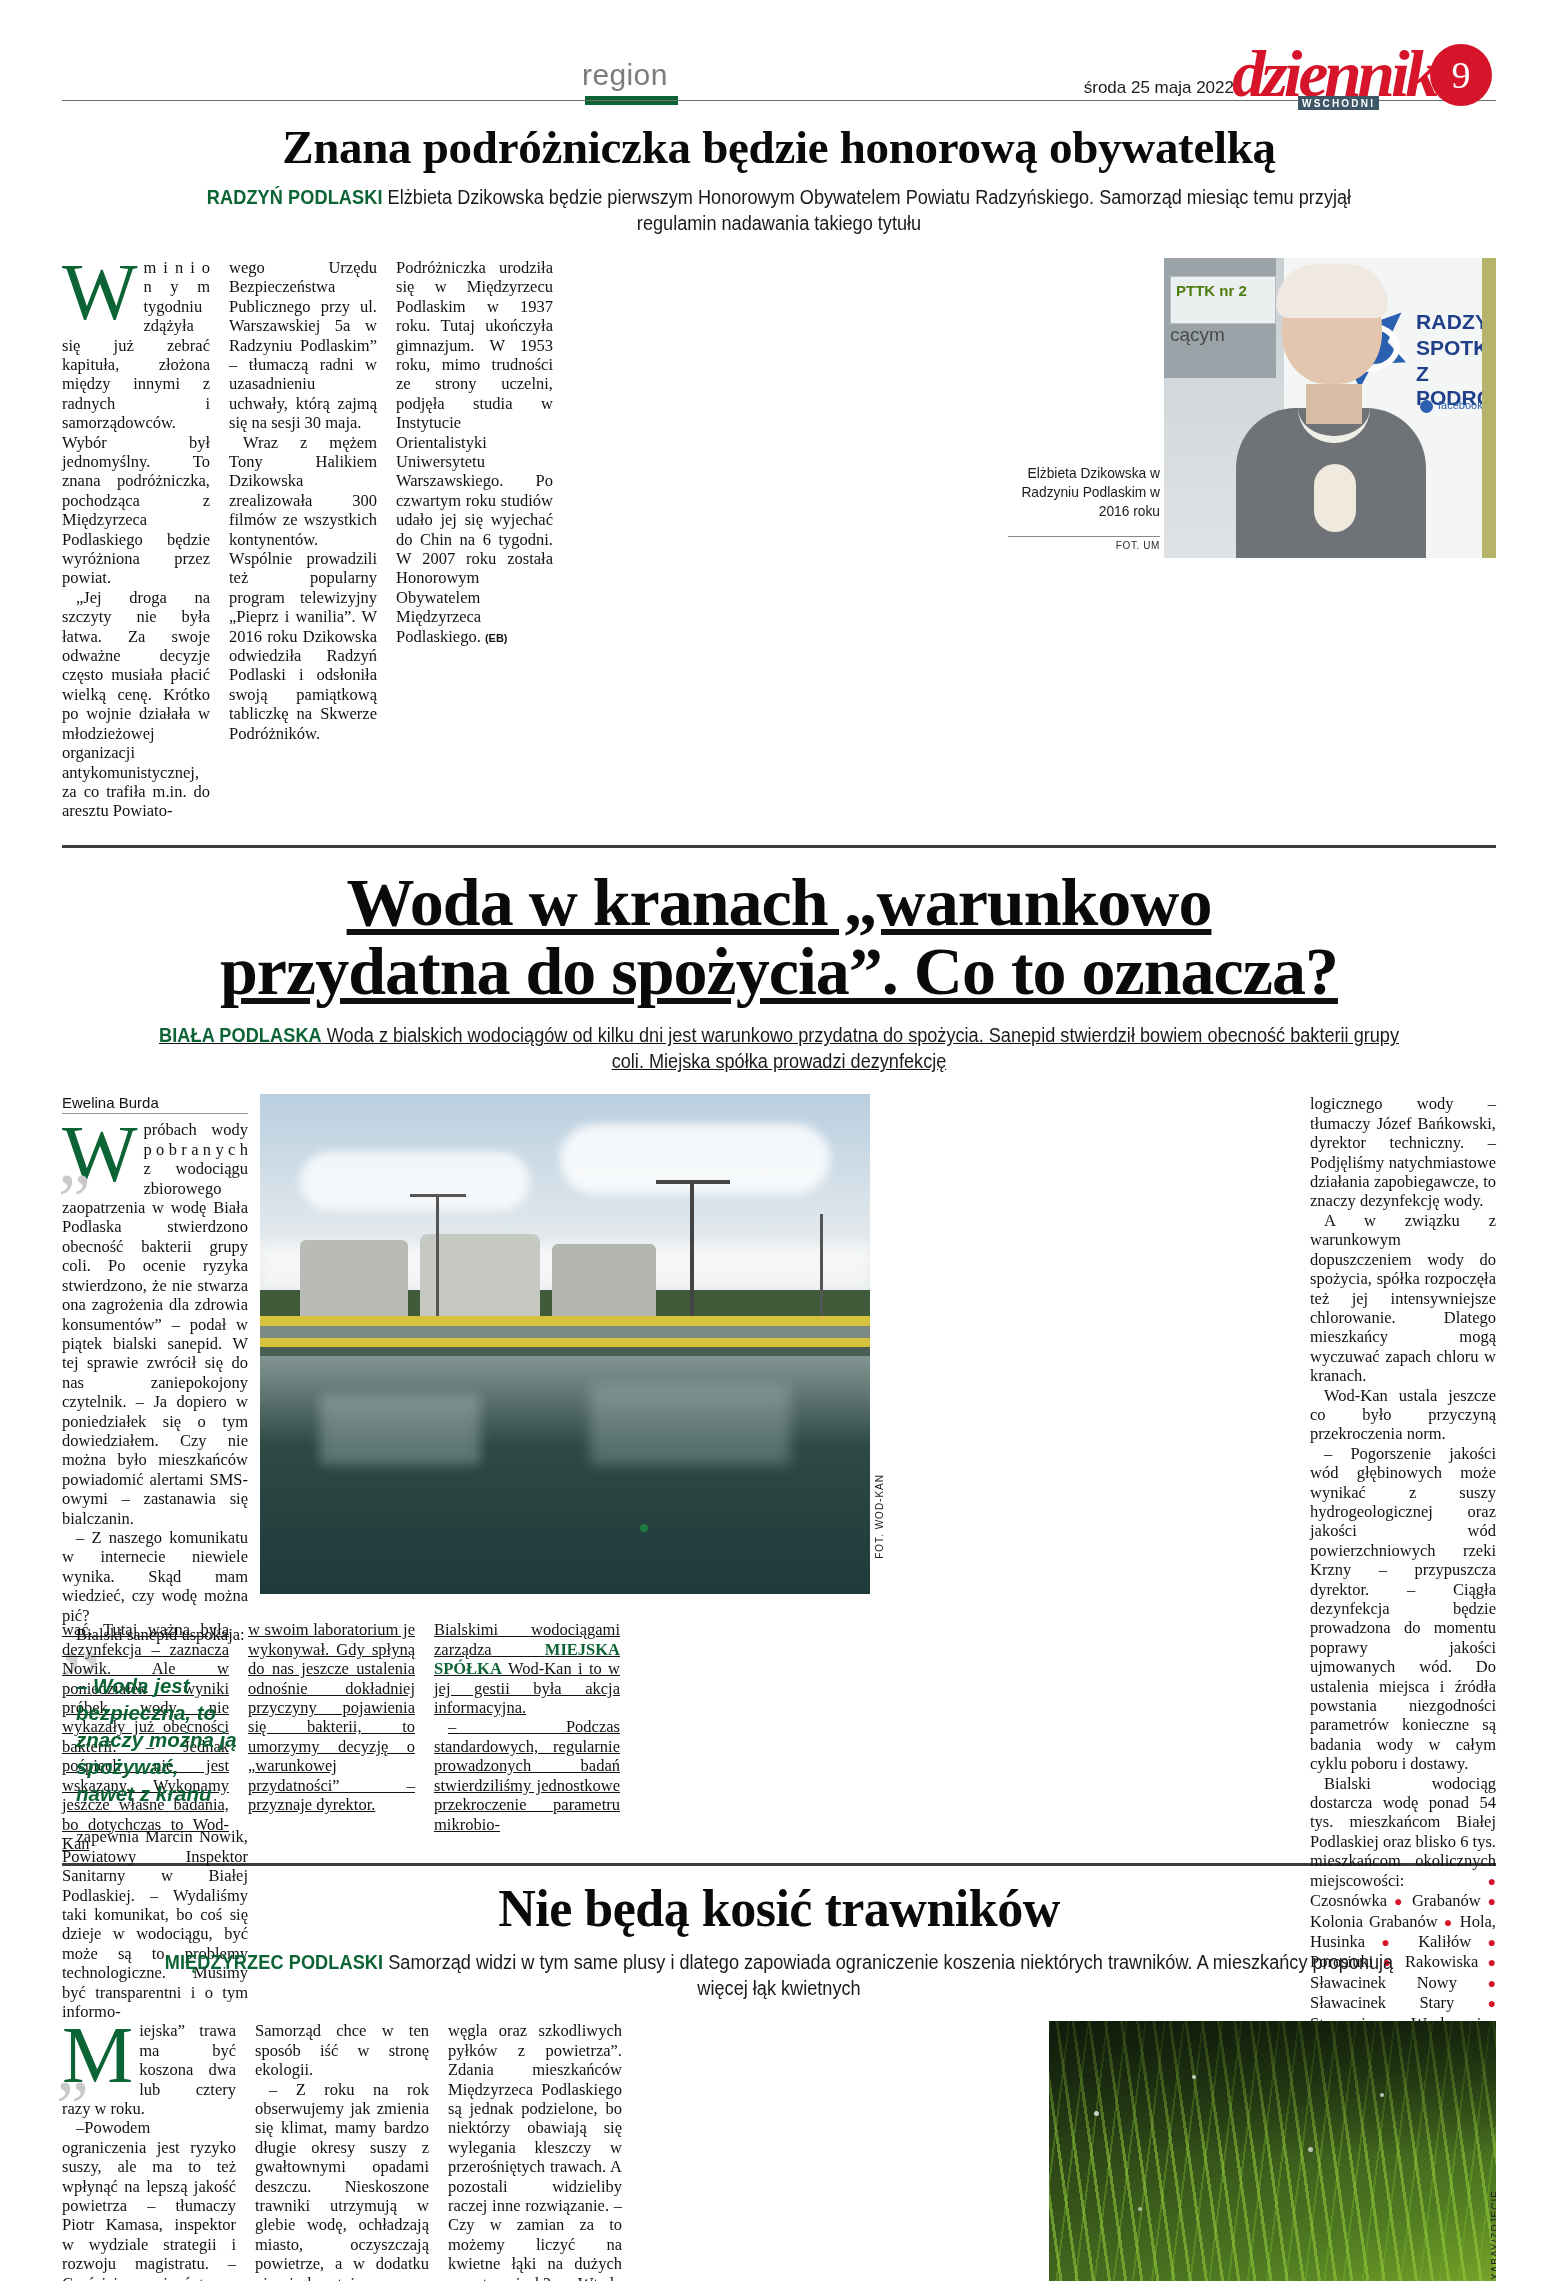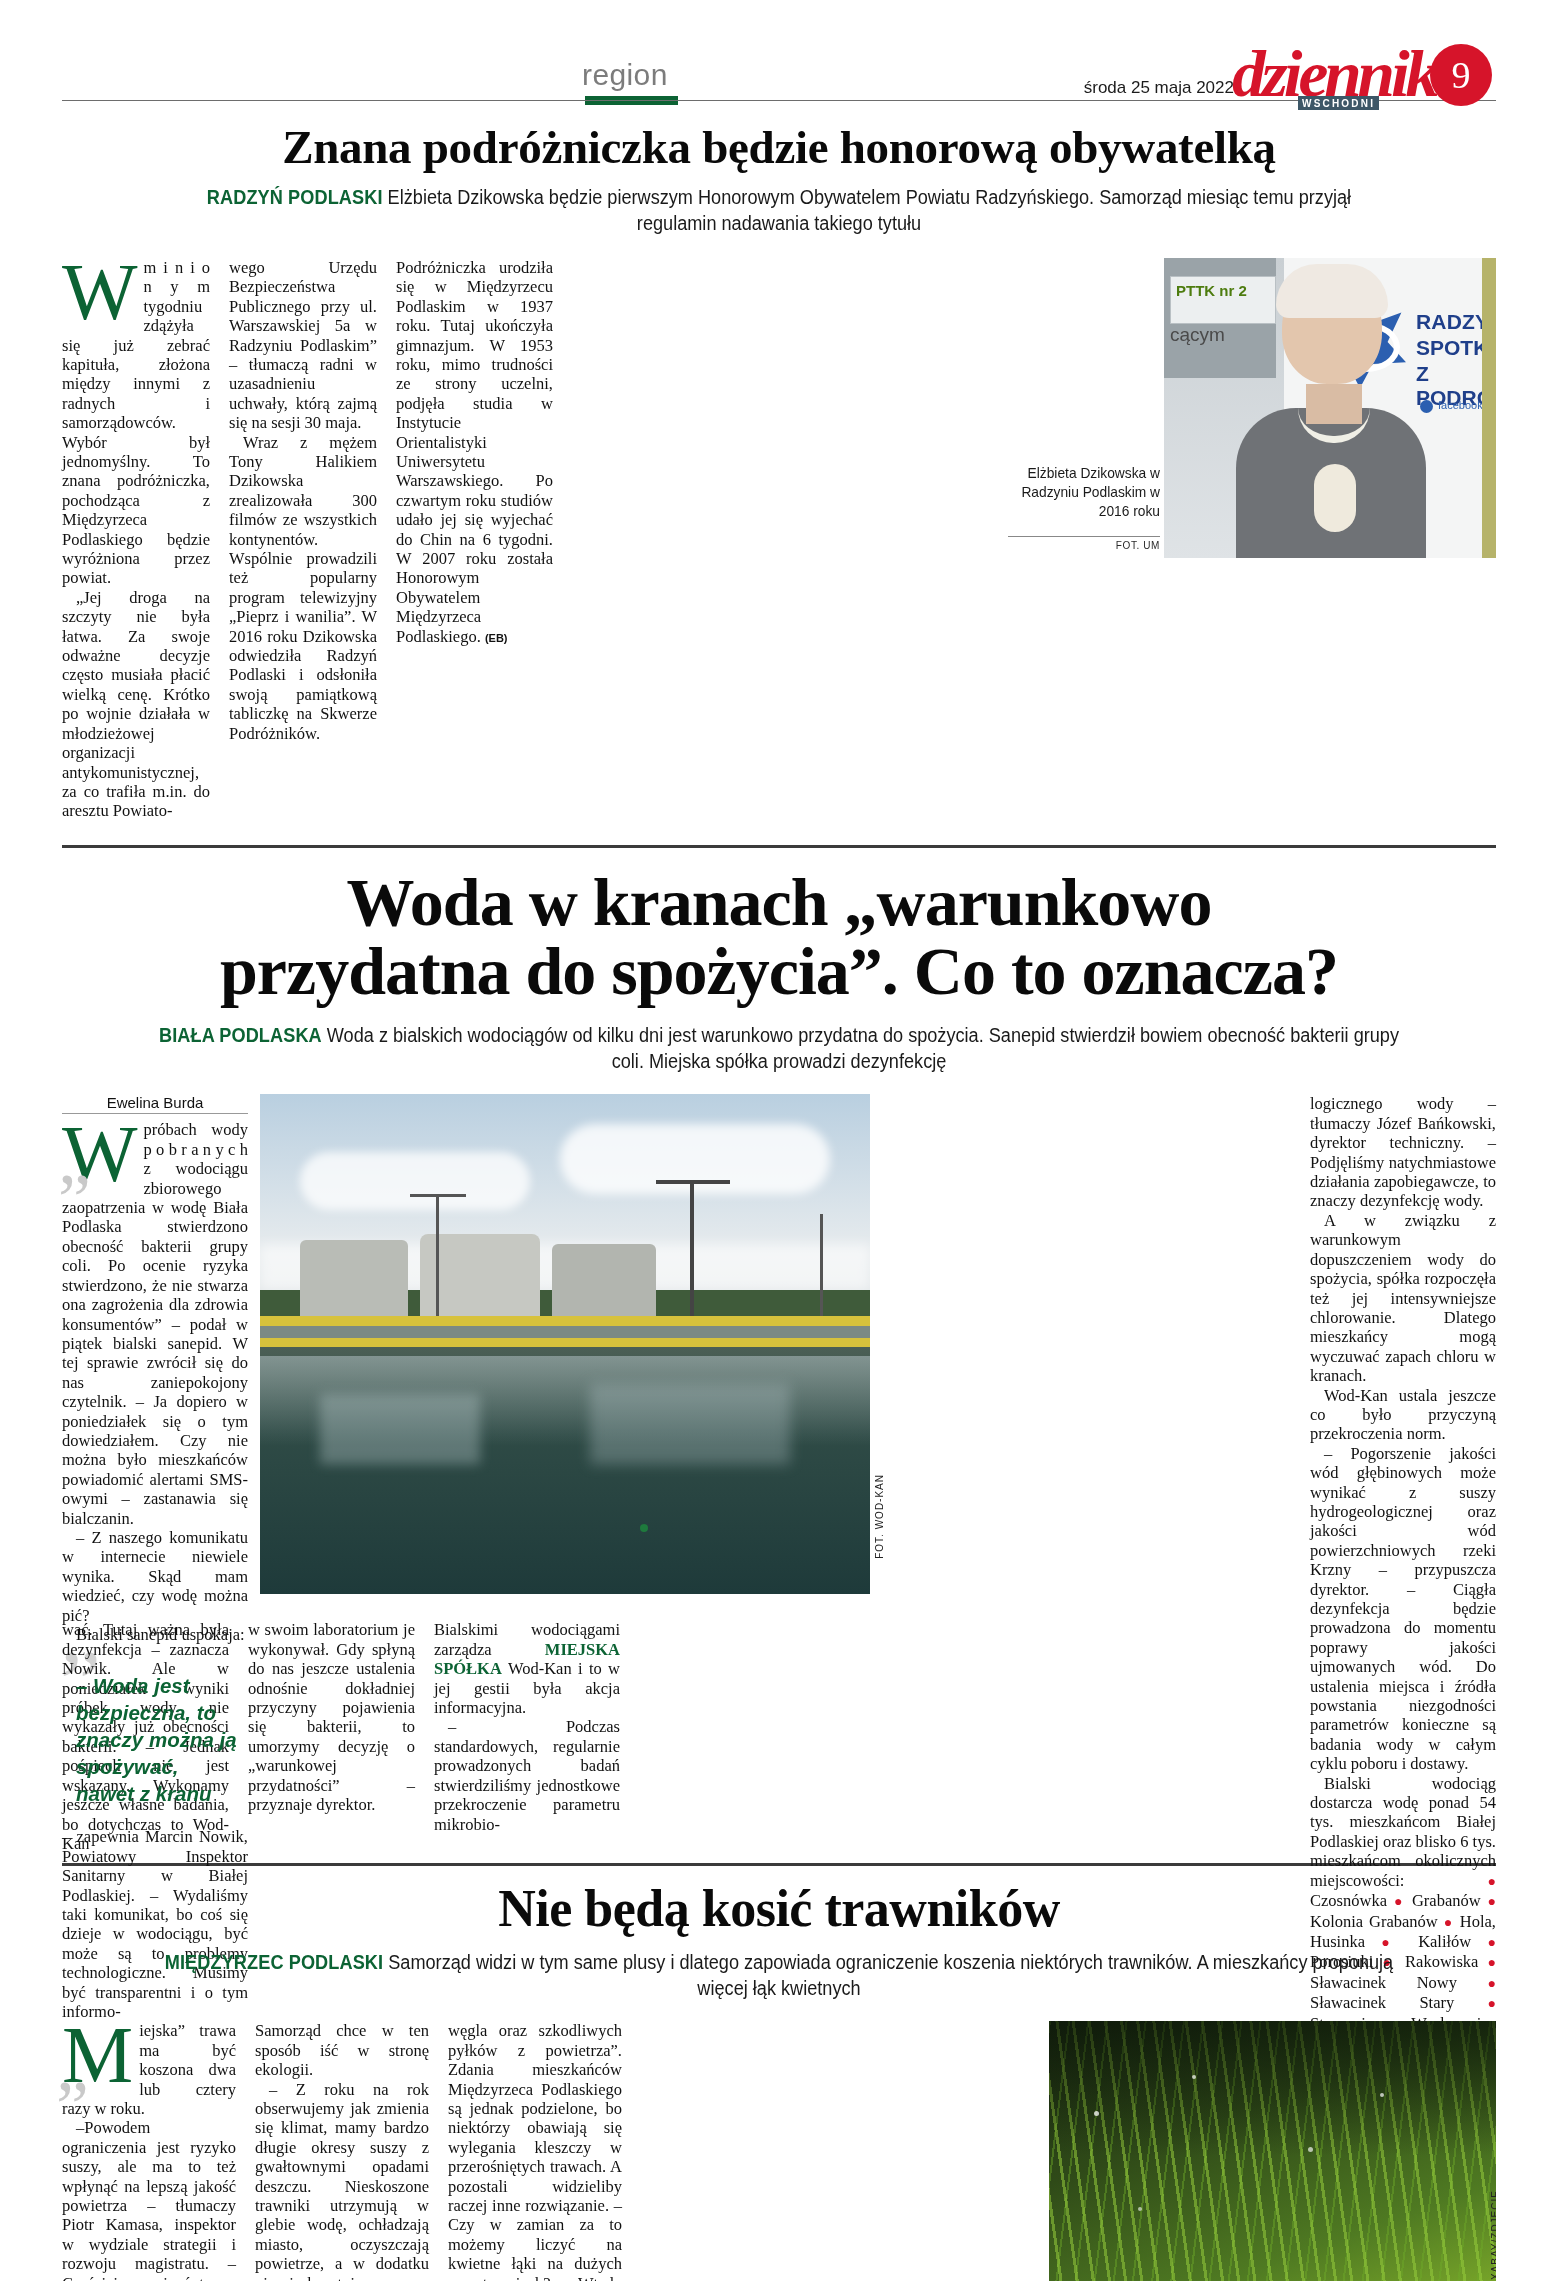--- a/index.html
+++ b/index.html
@@ -101,28 +101,28 @@
   .art1 .col{width:167px;padding-right:19px;}
   .photo1{
     position:absolute;right:0;top:0;width:332px;height:300px;
     overflow:hidden;background:#dfe6ea;
   }
   .cap1{position:absolute;right:336px;top:206px;width:152px;}
   .capline{position:absolute;right:336px;top:278px;width:152px;height:1px;background:#888;}
   .cred1{position:absolute;right:336px;top:282px;width:152px;text-align:right;}
 
   
-  .art2{position:relative;margin-top:20px;}
+  .art2{position:relative;margin-top:20px;text-decoration:underline;}
   .art2 .hl{font-size:68px;letter-spacing:-1px;margin-top:20px;}
   .art2-lead{margin-top:16px;padding:0 50px;}
   .art2-grid{position:relative;margin-top:20px;height:520px;}
   .art2-left{position:absolute;left:0;top:0;width:186px;}
   .byline{
     font-family:"Liberation Sans", sans-serif;
-    font-size:15px;text-align:center;color:#111;padding-bottom:2px;
+    font-size:15px;color:#111;padding-bottom:2px;
   }
   .byline-rule{height:1px;background:#999;margin-bottom:6px;}
   .quotemark{
     position:absolute;left:-4px;top:60px;
     font-family:"Liberation Serif", serif;font-size:74px;color:#c9c9c9;
     line-height:40px;z-index:0;
   }
   .pullquote{
     position:relative;margin-top:14px;padding:14px 6px 14px 14px;
   }

